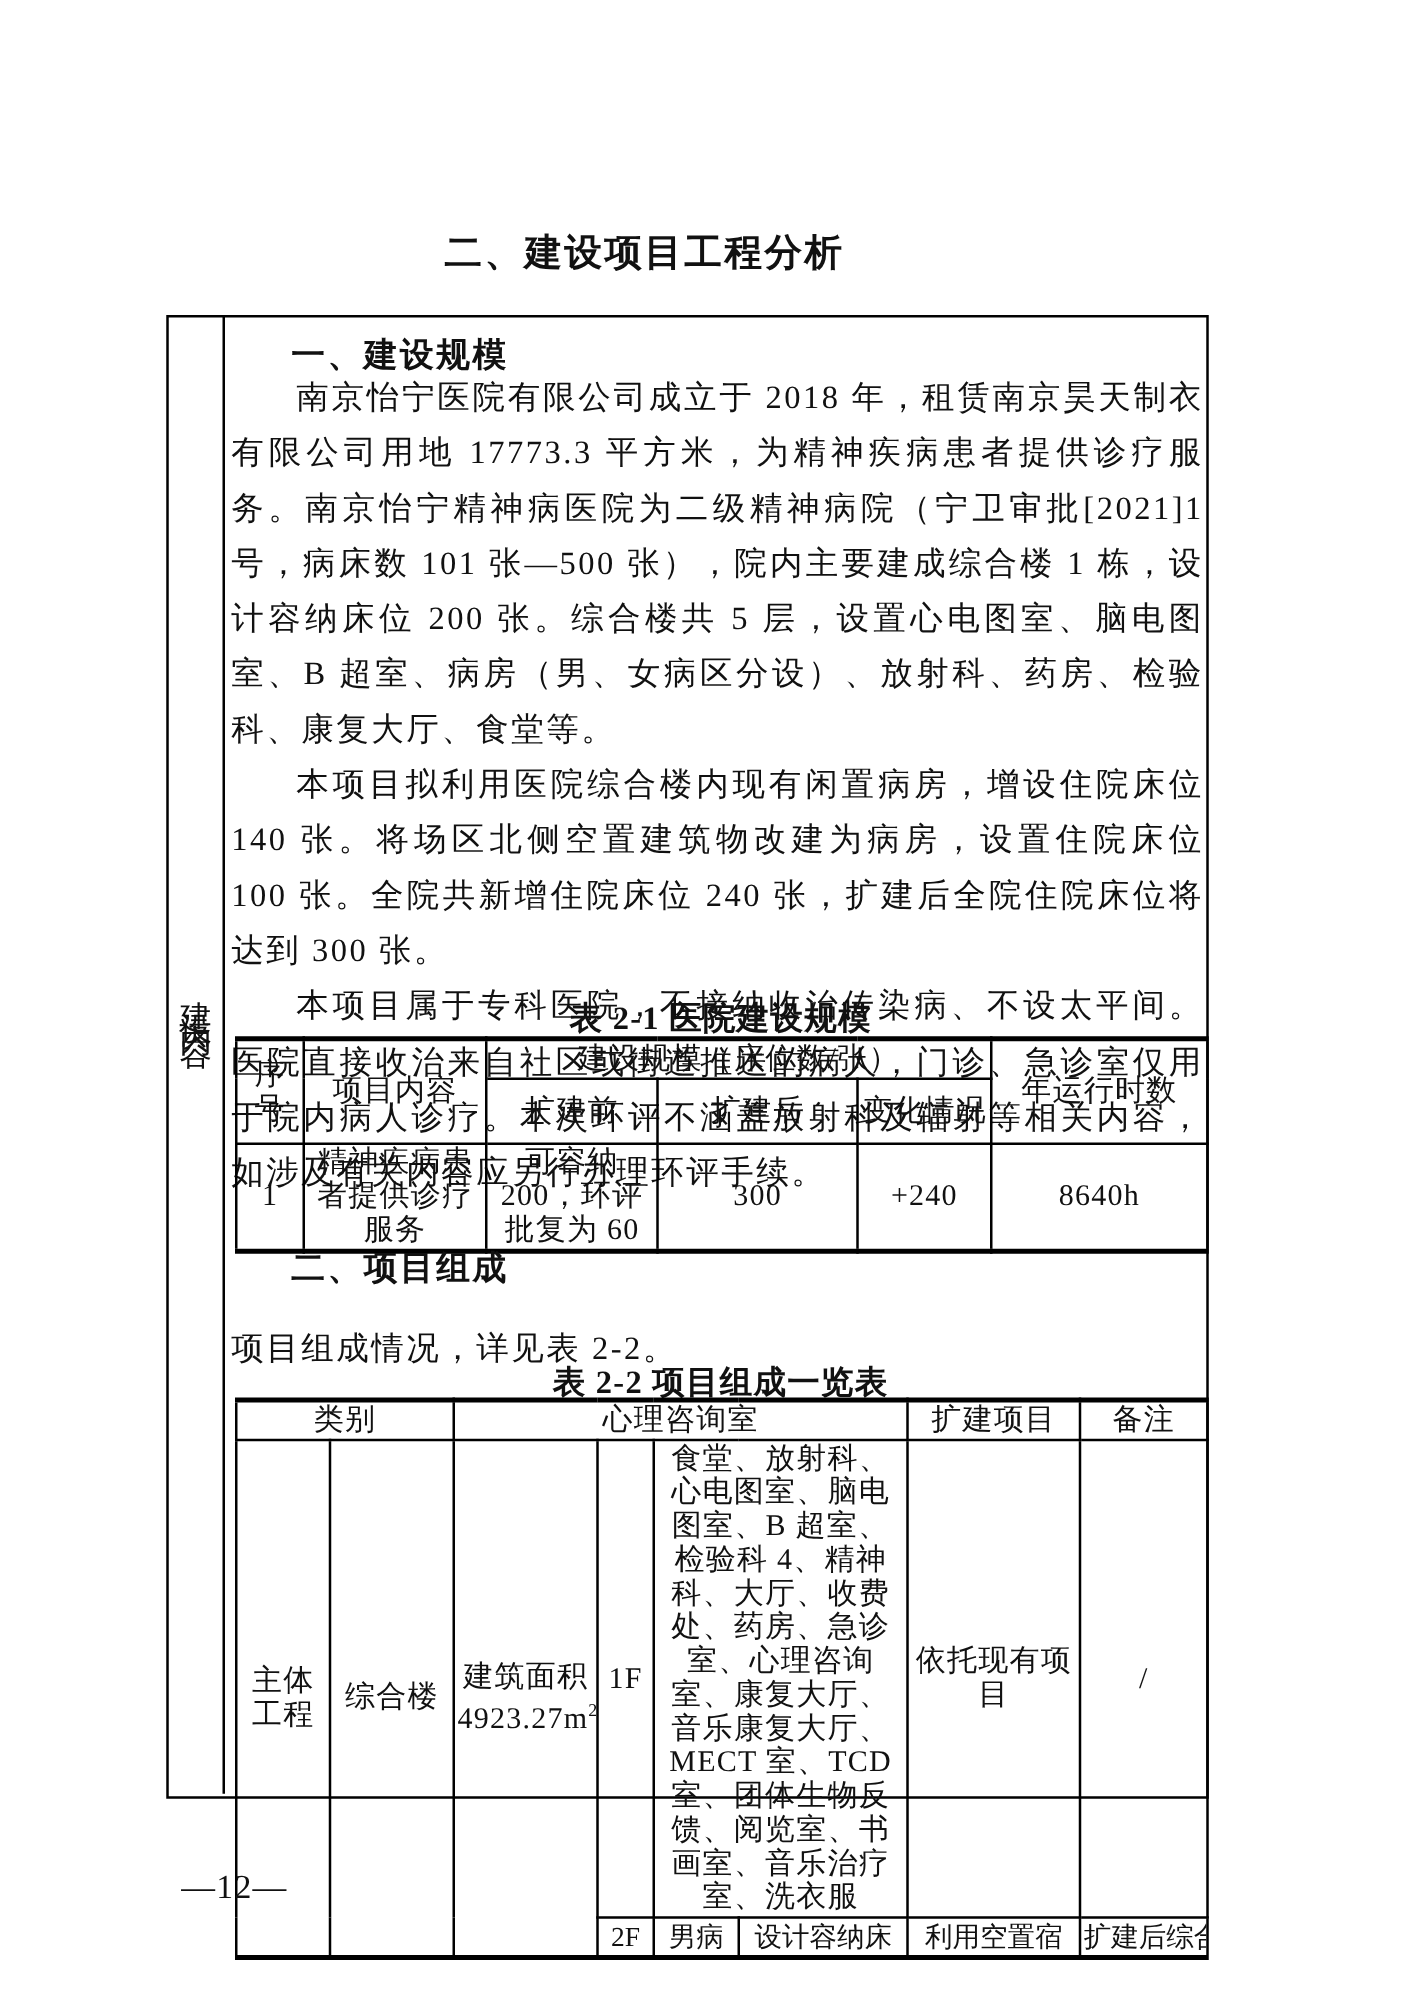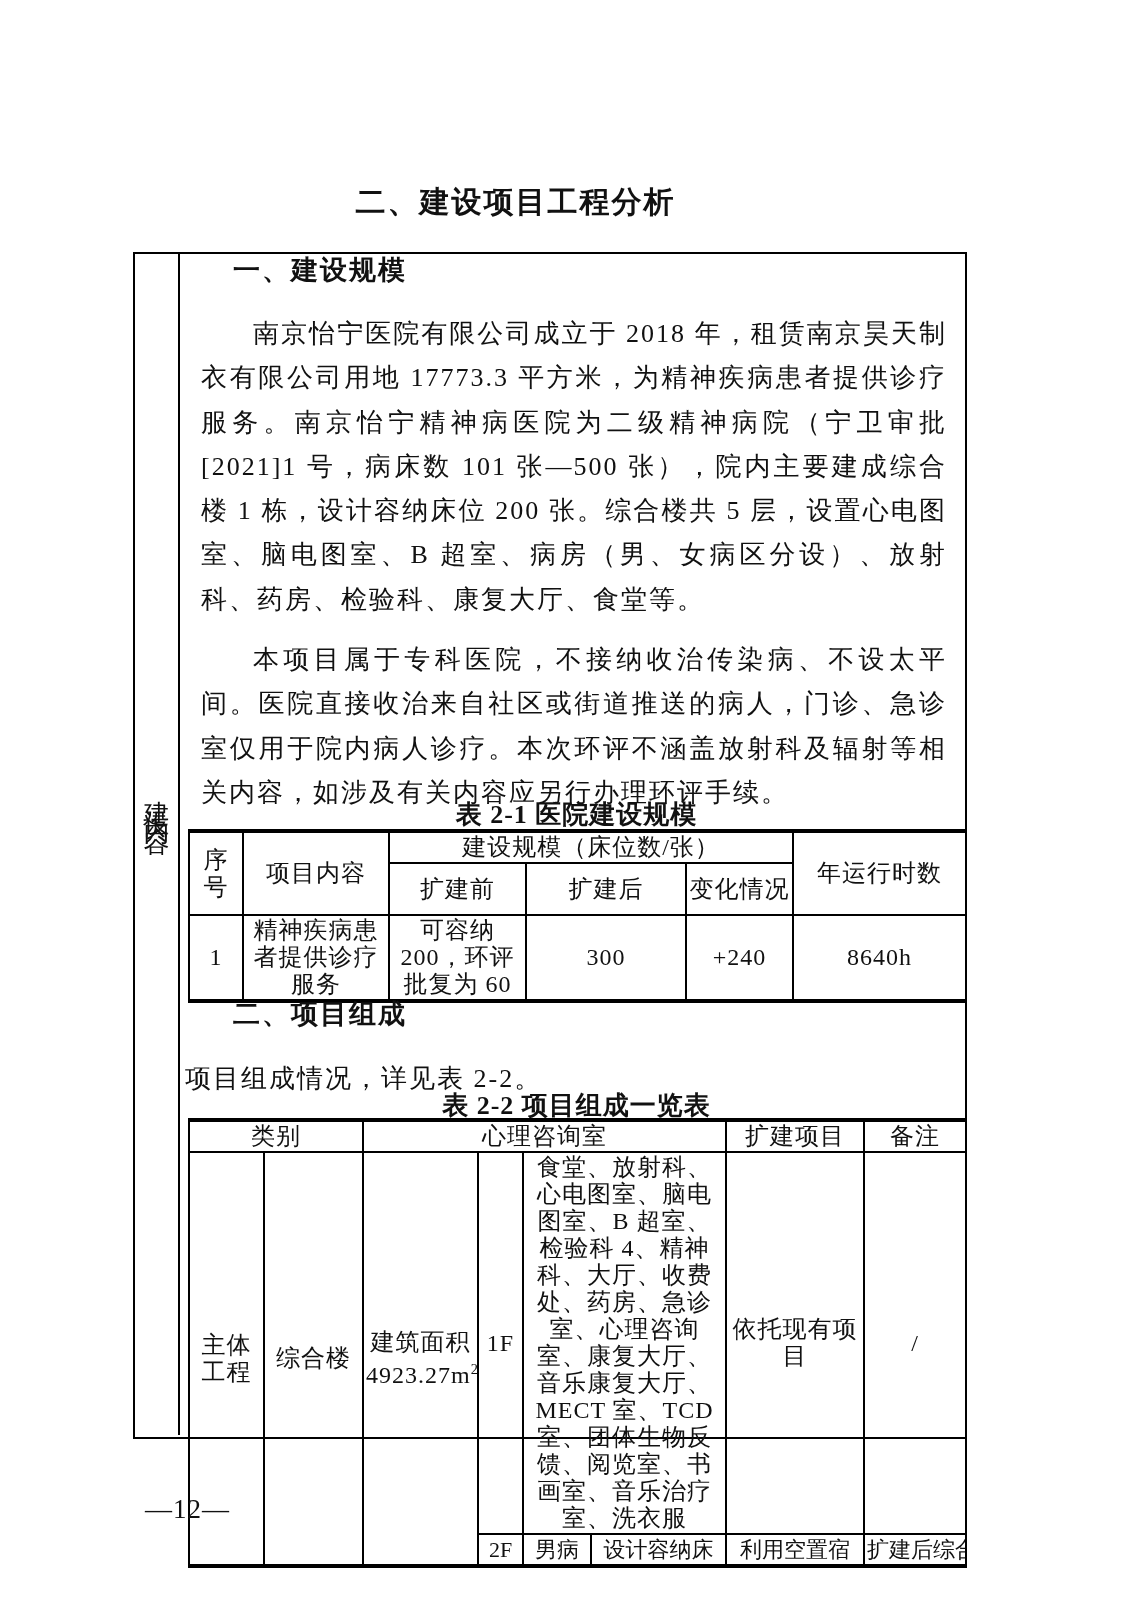--- a/index.html
+++ b/index.html
@@ -27,21 +27,21 @@
     writing-mode:vertical-rl;text-orientation:upright;
     font-size:26px;letter-spacing:9px;line-height:44px;margin:0 auto;
   }
   .section-heading{
     font-size:27px;font-weight:bold;letter-spacing:2px;
   }
   .para-block{
     left:185px;top:296px;width:778px;
   }
   .para-block p{
-    margin:16px;font-size:26px;line-height:44.3px;letter-spacing:2px;
+    margin:0;font-size:26px;line-height:44.3px;letter-spacing:2px;
     text-indent:2em;text-align:justify;
   }
   .para-flush{
     left:185px;top:1064px;width:778px;margin:0;
     font-size:26px;line-height:30px;letter-spacing:2px;
   }
   .table-caption{
     left:188px;width:777px;text-align:center;
     font-size:26px;font-weight:bold;letter-spacing:1px;
   }
@@ -71,24 +71,25 @@
 </style>
 </head>
 <body>
 
 <div class="abs page-title">二、建设项目工程分析</div>
 
 <div class="abs outer-box"></div>
 <div class="abs sidebar-sep"></div>
 <div class="abs sidebar-label">建设内容</div>
 
-<div class="abs section-heading" style="left:233px;top:252px;text-align:right;">一、建设规模</div>
+<div class="abs section-heading" style="left:233px;top:266px;text-align:right;">一、建设规模</div>
 
 <div class="abs para-block">
   <p>南京怡宁医院有限公司成立于 2018 年，租赁南京昊天制衣有限公司用地 17773.3 平方米，为精神疾病患者提供诊疗服务。南京怡宁精神病医院为二级精神病院（宁卫审批[2021]1 号，病床数 101 张—500 张），院内主要建成综合楼 1 栋，设计容纳床位 200 张。综合楼共 5 层，设置心电图室、脑电图室、B 超室、病房（男、女病区分设）、放射科、药房、检验科、康复大厅、食堂等。</p>
+  <p>本项目拟利用医院综合楼内现有闲置病房，增设住院床位 140 张。将场区北侧空置建筑物改建为病房，设置住院床位 100 张。全院共新增住院床位 240 张，扩建后全院住院床位将达到 300 张。</p>
   <p>本项目属于专科医院，不接纳收治传染病、不设太平间。医院直接收治来自社区或街道推送的病人，门诊、急诊室仅用于院内病人诊疗。本次环评不涵盖放射科及辐射等相关内容，如涉及有关内容应另行办理环评手续。</p>
 </div>
 
 <div class="abs table-caption" style="top:797px;">表 2-1 医院建设规模</div>
 
 <table class="abs doc" id="table1">
   <colgroup>
     <col style="width:54px">
       <col style="width:146px">
       <col style="width:137px">

